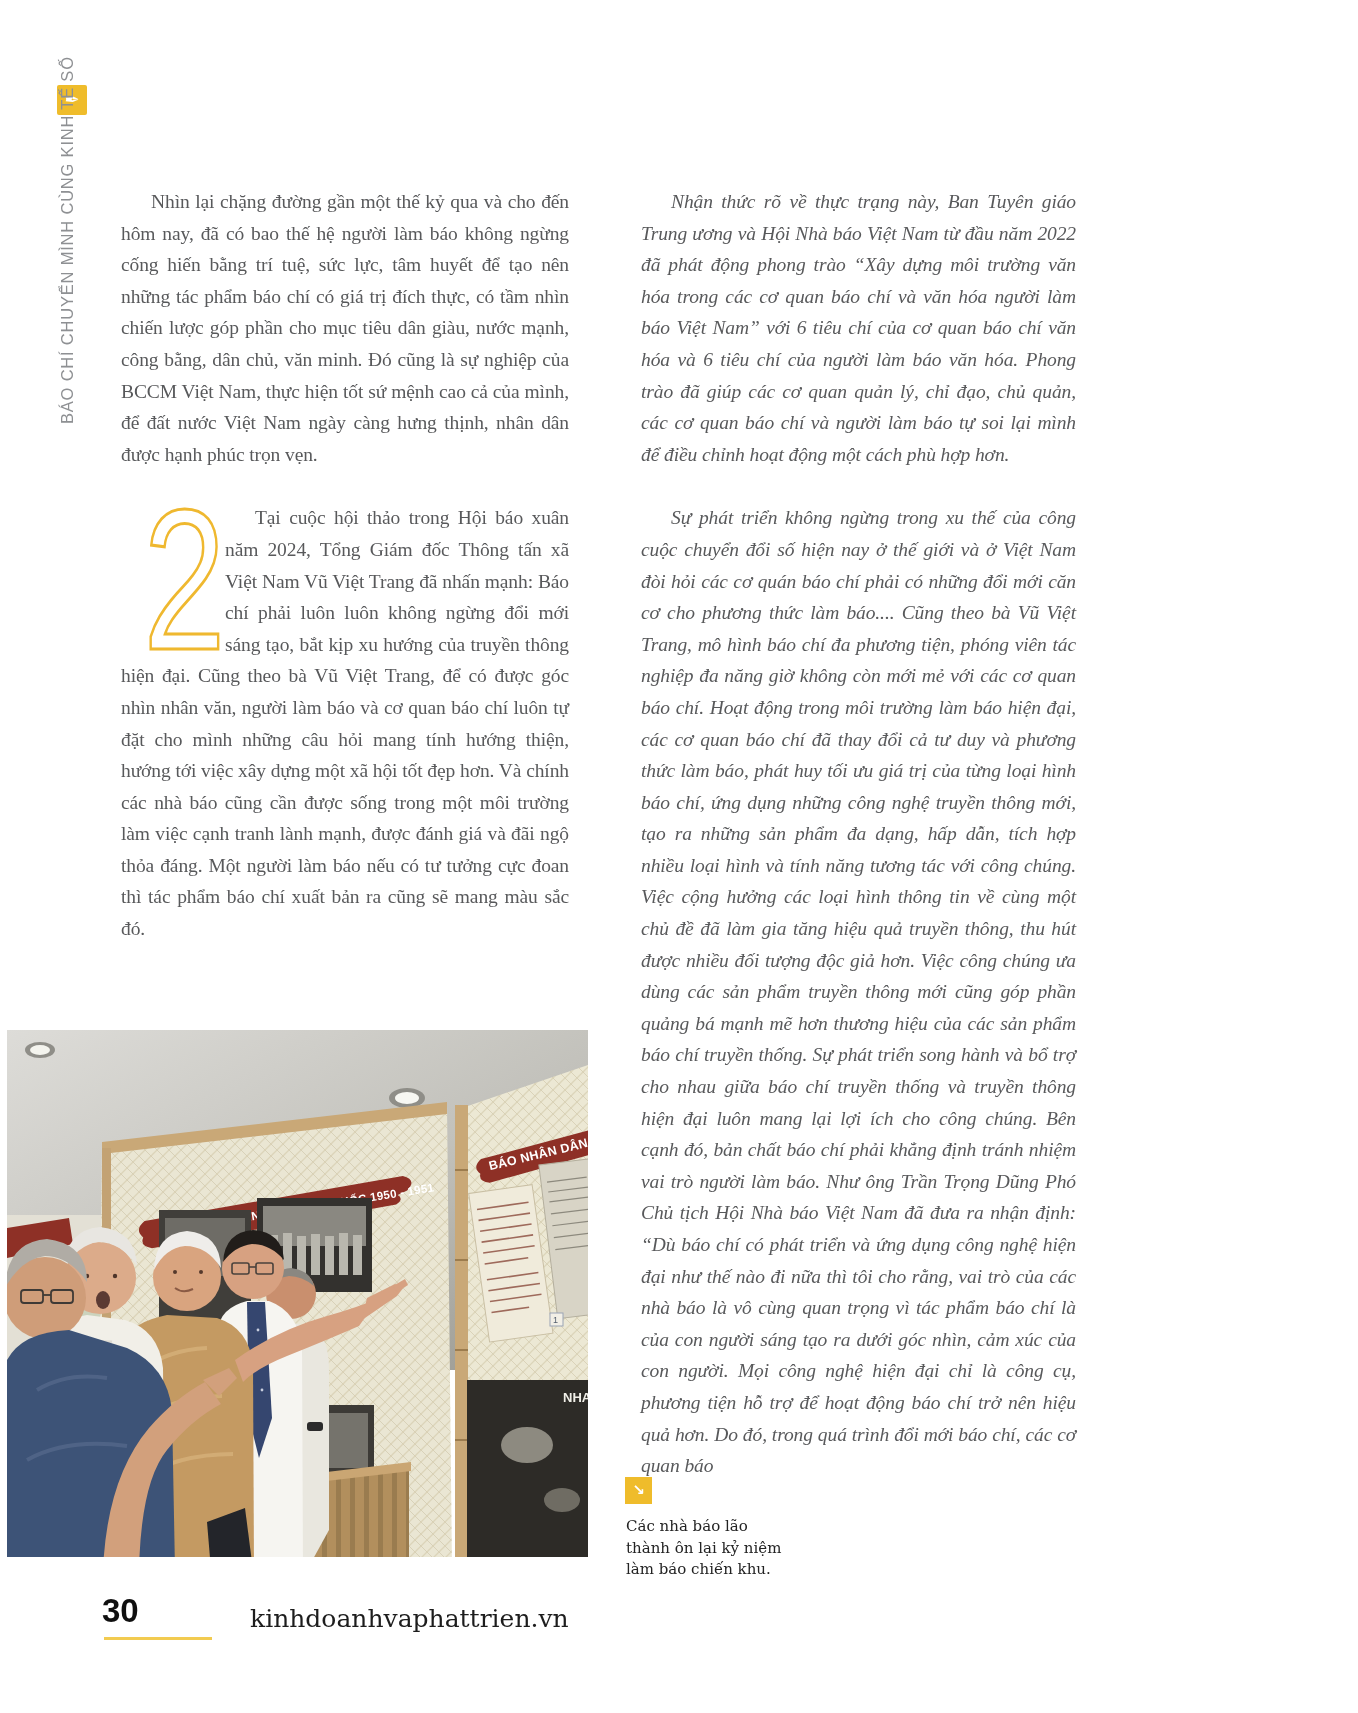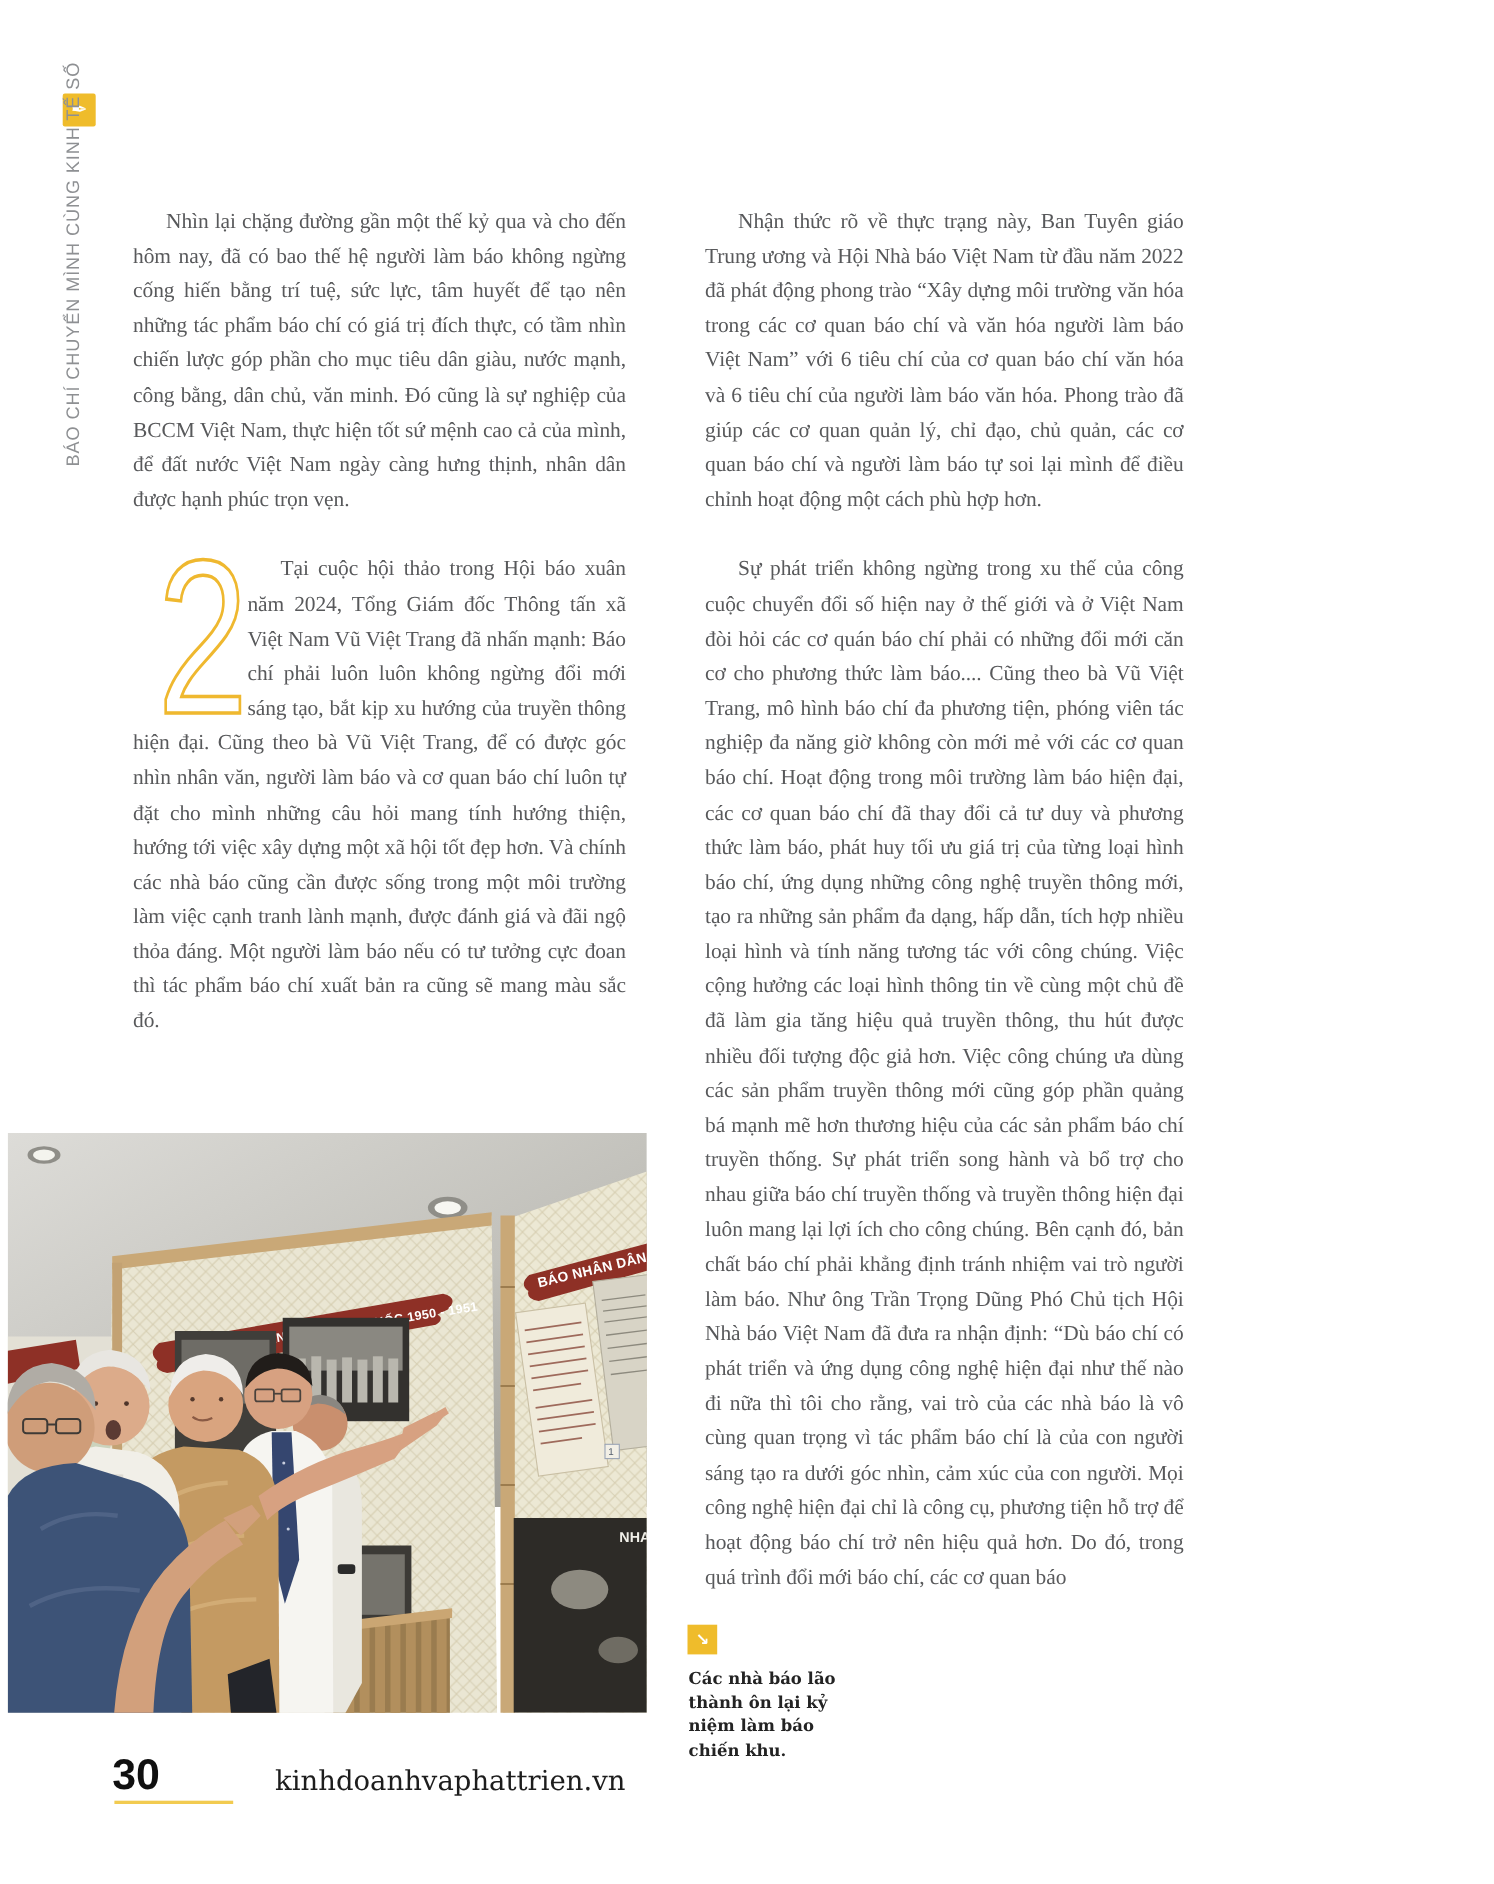--- a/index.html
+++ b/index.html
@@ -9,41 +9,41 @@
   .side-icon{position:absolute;left:57px;top:85px;width:30px;height:30px;background:#EFBC2B;
              border-radius:2px;color:#ffffff;font-family:"DejaVu Sans",sans-serif;font-size:18px;
              line-height:30px;text-align:center;}
   .side-text{position:absolute;left:58px;top:424px;width:300px;transform:rotate(-90deg);
              transform-origin:0 0;font-family:"Liberation Sans",sans-serif;font-size:16.5px;
              letter-spacing:.8px;color:#8E9093;white-space:nowrap;}
   
   .col{position:absolute;top:170px;font-size:19.5px;line-height:31.6px;color:#58595B;
        text-align:justify;letter-spacing:-.1px;}
   .col-left{left:105px;width:480px;}
-  .col-right{left:625px;width:467px;}
+  .col-right{left:625px;width:467px;font-style:italic;}
   .col p{margin:16px;text-indent:30px;}
   .col p + p{margin-top:32px;}
   .p-drop{text-indent:0;}
   .dropcap{float:left;width:92px;height:146px;margin:8px 12px 0 0;
            font-family:"Liberation Sans",sans-serif;font-size:200px;line-height:140px;
            color:#EFB82F;transform:scaleX(.74);transform-origin:0 50%;}
   @supports (-webkit-text-stroke:1px #000){
     .dropcap{color:transparent;-webkit-text-stroke:3.2px #EFB82F;}
   }
   
   .photo{position:absolute;left:7px;top:1030px;width:581px;height:527px;}
   
   .caption-icon{position:absolute;left:625px;top:1477px;width:27px;height:27px;background:#EFBC2B;
                 color:#ffffff;font-family:"DejaVu Sans",sans-serif;font-size:15px;font-weight:bold;
                 line-height:27px;text-align:center;}
-  .caption{position:absolute;left:626px;top:1516px;width:162px;font-size:15px;font-weight:bold;
+  .caption{position:absolute;left:626px;top:1516px;width:162px;font-size:15px;font-weight:normal;
            line-height:21.5px;color:#232323;font-family:"DejaVu Serif",serif;}
   
   .page-num{position:absolute;left:102px;top:1592px;font-family:"Liberation Sans",sans-serif;
-            font-size:39px;font-weight:bold;color:#101010;}
+            font-size:33px;font-weight:bold;color:#101010;}
   .page-num-rule{position:absolute;left:104px;top:1637px;width:108px;height:3px;background:#F2CB50;}
   .site{position:absolute;left:222px;top:1604px;font-size:25px;color:#1d1d1d;
         font-family:"DejaVu Serif",serif;margin-left:28px;}
 </style>
 </head>
 <body>
 
 <div class="page">
 
   <div class="side-icon">✒</div>

